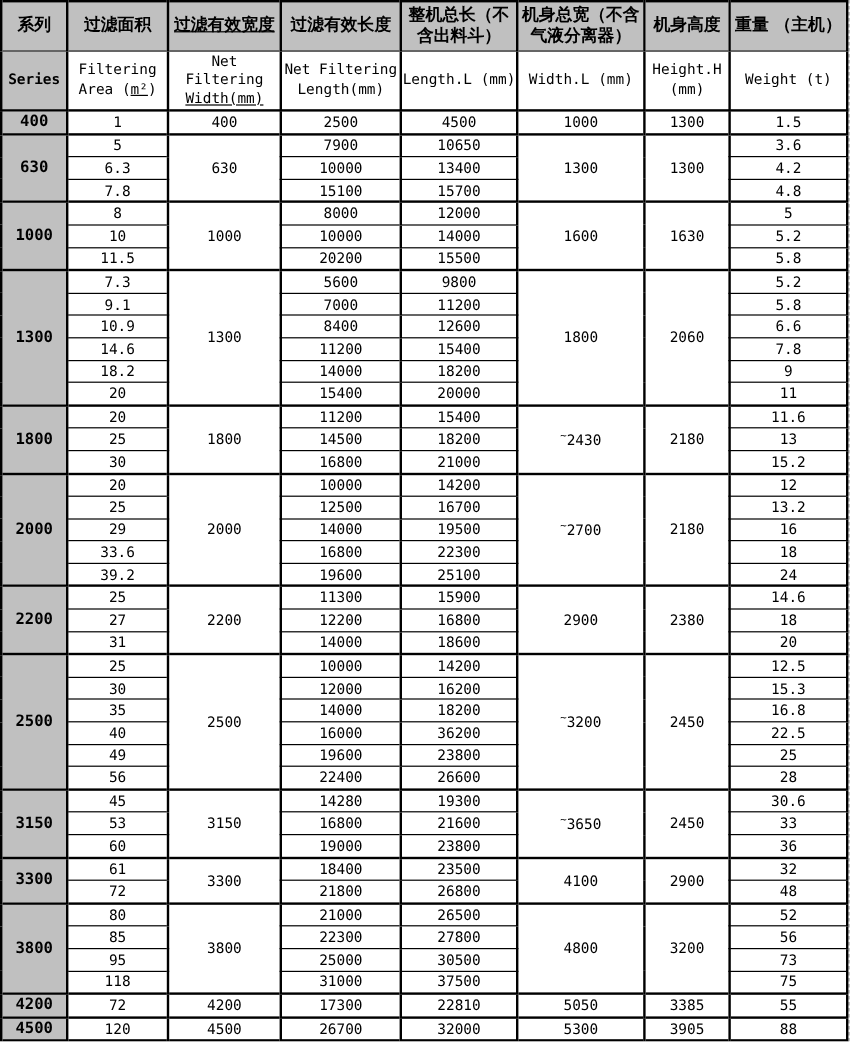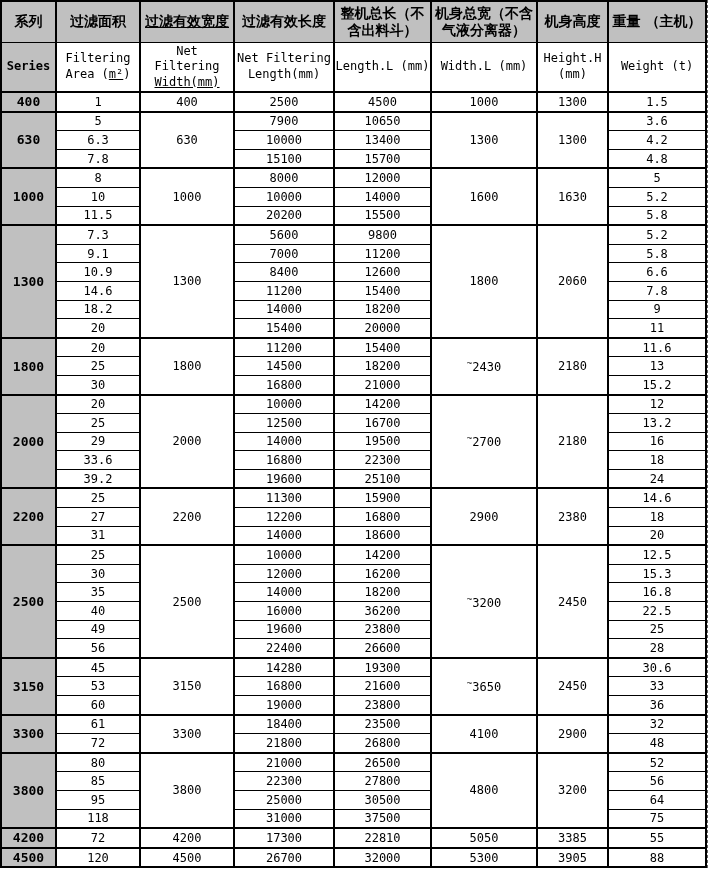--- a/index.html
+++ b/index.html
@@ -410,21 +410,21 @@
         <tr class="data-row">
           <td>85</td>
           <td>22300</td>
           <td>27800</td>
           <td class="weight-cell">56</td>
         </tr>
         <tr class="data-row">
           <td>95</td>
           <td>25000</td>
           <td>30500</td>
-          <td class="weight-cell">64</td>
+          <td class="weight-cell">73</td>
         </tr>
         <tr class="data-row">
           <td>118</td>
           <td>31000</td>
           <td>37500</td>
           <td class="weight-cell">75</td>
         </tr>
         <tr class="data-row group-start">
           <th class="series-cell">4200</th>
           <td>72</td>

